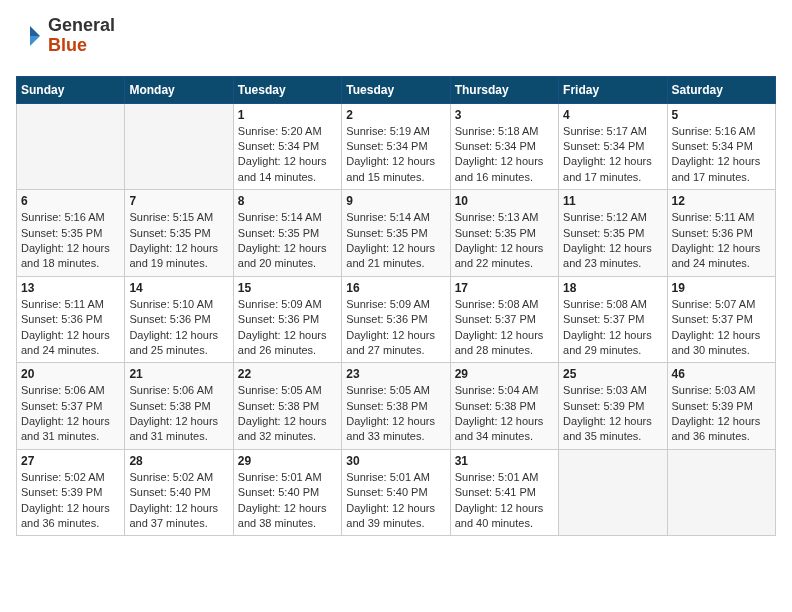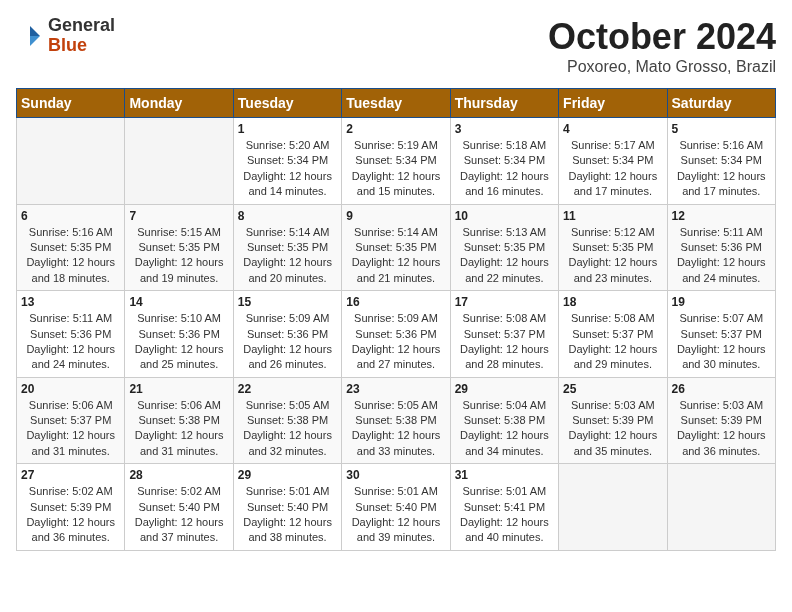--- a/index.html
+++ b/index.html
@@ -7,21 +7,21 @@
       font-family: Arial, sans-serif;
       background: #fff;
       width: 792px;
       min-height: 612px;
       padding: 16px;
     }
     .header-area {
       display: flex;
       justify-content: space-between;
       align-items: flex-start;
-      margin-bottom: 12px;
+      margin-bottom: 20px;
     }
     .logo {
       display: flex;
       align-items: center;
       gap: 4px;
     }
     .logo-text {
       font-size: 18px;
       font-weight: bold;
       line-height: 1.1;
@@ -43,25 +43,25 @@
     .location-title {
       font-size: 16px;
       color: #444;
     }
     .calendar {
       width: 100%;
       border-collapse: collapse;
       font-size: 11px;
     }
     .calendar thead tr th {
-      background: #a16207;
+      background: #0c4a6e;
       color: #fff;
       padding: 6px 4px;
       text-align: left;
-      font-size: 14px;
+      font-size: 12px;
       font-weight: bold;
       border: 1px solid #1a4d8a;
     }
     .calendar tbody tr td {
       border: 1px solid #ccc;
       vertical-align: top;
       padding: 4px;
       width: 107px;
       min-height: 80px;
       background: #fff;
@@ -72,44 +72,39 @@
     .day-num {
       font-size: 12px;
       font-weight: bold;
       color: #222;
       display: block;
       margin-bottom: 2px;
     }
     .day-info {
       color: #333;
       line-height: 1.4;
-      text-align: center;
     }
     .empty-cell {
       background: #f5f5f5 !important;
     }
   </style>
 </head>
 <body>
 
 <div class="header-area">
   <div class="logo">
     <svg class="logo-icon" viewBox="0 0 28 28">
       <polygon points="14,4 24,14 14,14" fill="#2060a0"></polygon>
       <polygon points="14,14 24,14 14,24" fill="#4090d0"></polygon>
     </svg>
     <div class="logo-text">
       <span class="logo-general">General</span><br>
       <span class="logo-blue">Blue</span>
     </div>
   </div>
-  <div class="title-area">
-    <div class="month-title">October 2024</div>
-    <div class="location-title">Poxoreo, Mato Grosso, Brazil</div>
-  </div>
 </div>
 
 <table class="calendar">
   <thead>
     <tr>
     <th>Sunday</th>
         <th>Monday</th>
         <th>Tuesday</th>
         <th>Tuesday</th>
         <th>Thursday</th>
@@ -221,21 +216,21 @@
         </td>
         <td>
           <span class="day-num">29</span>
           <div class="day-info">Sunrise: 5:04 AM<br>Sunset: 5:38 PM<br>Daylight: 12 hours and 34 minutes.</div>
         </td>
         <td>
           <span class="day-num">25</span>
           <div class="day-info">Sunrise: 5:03 AM<br>Sunset: 5:39 PM<br>Daylight: 12 hours and 35 minutes.</div>
         </td>
         <td>
-          <span class="day-num">26</span>
+          <span class="day-num">46</span>
           <div class="day-info">Sunrise: 5:03 AM<br>Sunset: 5:39 PM<br>Daylight: 12 hours and 36 minutes.</div>
         </td>
       </tr>
       <tr>
         <td>
           <span class="day-num">27</span>
           <div class="day-info">Sunrise: 5:02 AM<br>Sunset: 5:39 PM<br>Daylight: 12 hours and 36 minutes.</div>
         </td>
         <td>
           <span class="day-num">28</span>

